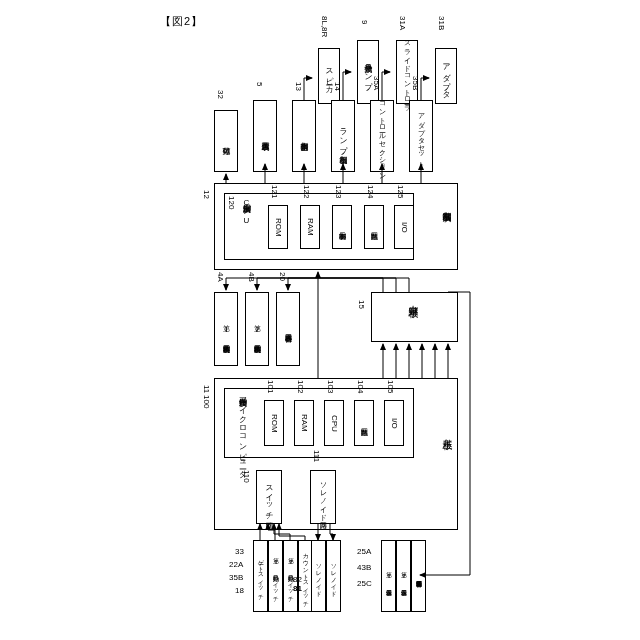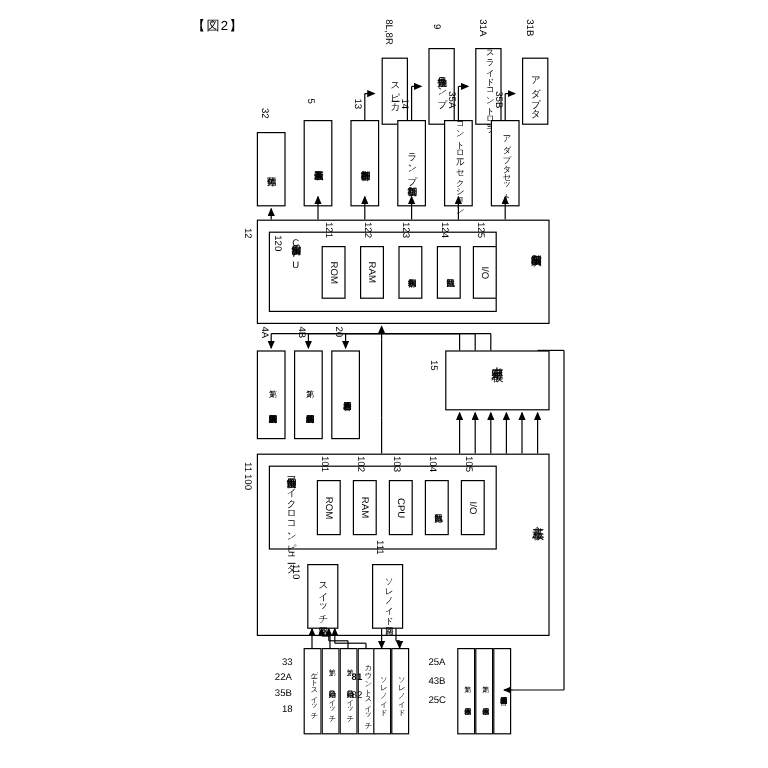--- a/index.html
+++ b/index.html
@@ -236,21 +236,21 @@
 <div class="num" style="left:229px;top:560px;">22A</div>
 <div class="num" style="left:229px;top:573px;">35B</div>
 <div class="num" style="left:235px;top:586px;">18</div>
 
 <div class="vbox" style="left:311px;top:540px;width:15px;height:72px;">
   <span class="vtext xs">ソレノイド</span>
 </div>
 <div class="vbox" style="left:326px;top:540px;width:15px;height:72px;">
   <span class="vtext xs">ソレノイド</span>
 </div>
-<div class="num" style="left:293px;top:560px;font-weight:bold;">81</div>
+<div class="num" style="left:293px;top:584px;font-weight:bold;">81</div>
 <div class="num" style="left:293px;top:575px;">82</div>
 
 <div class="vbox" style="left:381px;top:540px;width:15px;height:72px;">
   <span class="vtext xs">第 1 保留表示器</span>
 </div>
 <div class="vbox" style="left:396px;top:540px;width:15px;height:72px;">
   <span class="vtext xs">第 2 保留表示器</span>
 </div>
 <div class="vbox" style="left:411px;top:540px;width:15px;height:72px;">
   <span class="vtext xs">普通図柄保留表示器</span>

